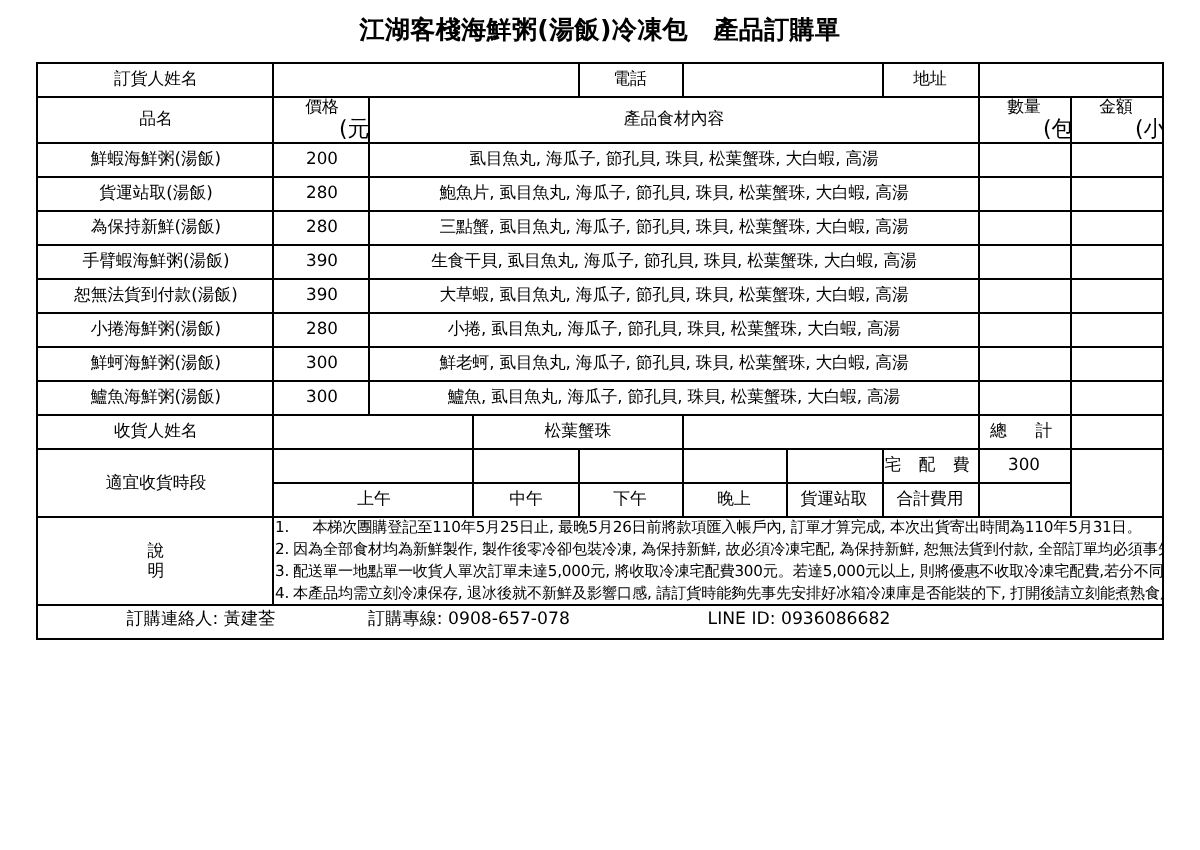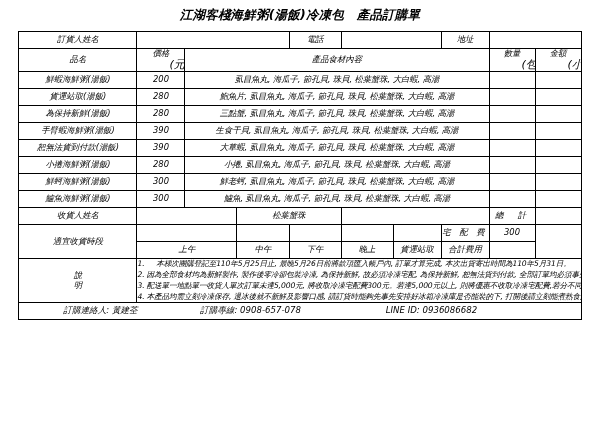--- a/index.html
+++ b/index.html
@@ -13,21 +13,20 @@
     font-family: "DejaVu Sans", "Liberation Sans", sans-serif;
     color: #000000;
     overflow: hidden;
   }
   .page {
     width: 600px;
     height: 389px;
     position: relative;
     box-sizing: border-box;
     padding: 0;
-    font-style: italic;
   }
   .doc-title {
     text-align: center;
     font-size: 12.5px;
     font-weight: bold;
     letter-spacing: 0.2px;
     padding-top: 7px;
     padding-bottom: 7px;
     white-space: pre;
   }
@@ -109,21 +108,21 @@
     position: absolute;
     left: 0;
     top: 0;
   }
   .contact-row td {
     height: 22px;
     text-align: left;
   }
   .contact-wrap {
     display: flex;
-    gap: 16px;
+    gap: 0;
     font-size: 8.6px;
     padding-left: 22px;
   }
   .contact-wrap .c1 { width: 118px; }
   .contact-wrap .c2 { width: 150px; }
   .contact-wrap .c3 { width: 180px; }
 </style>
 </head>
 <body>
 

